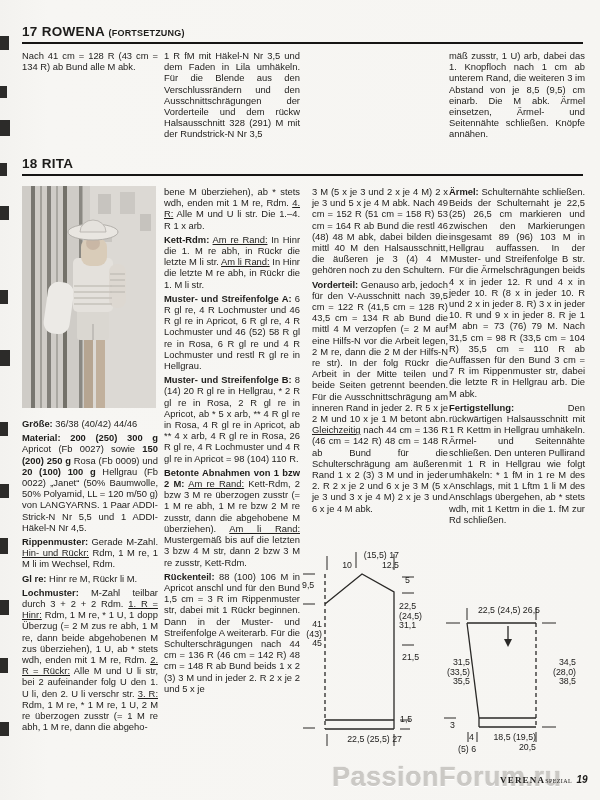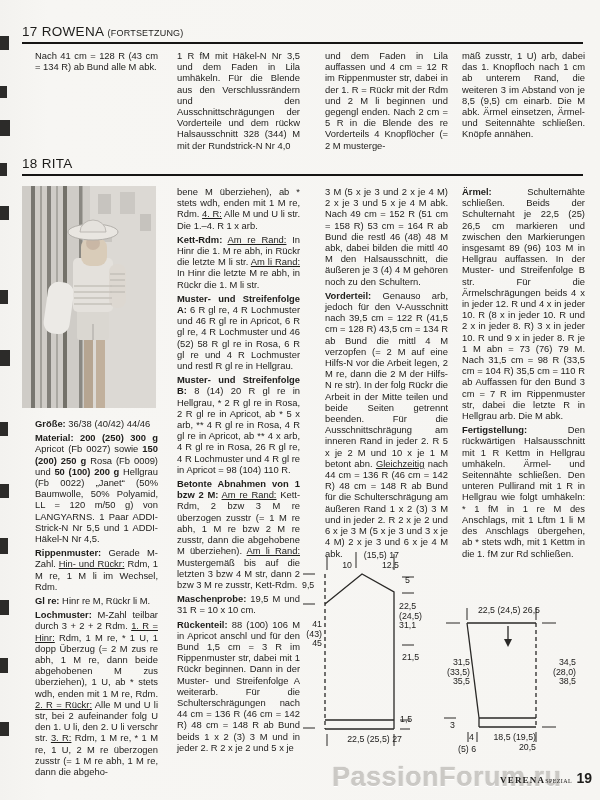--- a/index.html
+++ b/index.html
@@ -1,34 +1,34 @@
 <!DOCTYPE html>
 <html lang="de"><head>
 <meta charset="utf-8">
 <style>
   html,body{margin:0;padding:0;background:#e9e8e5;}
   .page{position:relative;width:600px;height:800px;background:#f6f5f2;overflow:hidden;
         font-family:"Liberation Sans",sans-serif;color:#1d1c1a;
         background-image:linear-gradient(90deg,#f3f2ef 0%,#f7f6f3 8%,#f6f5f2 100%);}
   .art{position:absolute;left:0;background:#2c2b29;}
-  .sec-head{position:absolute;left:22px;font-weight:normal;font-size:13.5px;letter-spacing:.3px;white-space:nowrap;}
+  .sec-head{position:absolute;left:22px;font-weight:bold;font-size:13.5px;letter-spacing:.3px;white-space:nowrap;}
   .sec-head .suffix{font-size:9px;letter-spacing:.2px;}
   .rule{position:absolute;left:22px;width:561px;height:2px;background:#161514;}
   .col{position:absolute;width:136px;font-size:9.4px;line-height:11.2px;text-align:justify;hyphens:auto;}
-  .col p{margin:0 0 3px 13px;}
+  .col p{margin:0 0 3px 0;}
   .col u{text-underline-offset:1px;}
   .photo{position:absolute;left:22px;top:186px;width:134px;height:222px;}
   .diagram{position:absolute;}
   .diagram svg{position:absolute;left:0;top:0;}
   .dim{position:absolute;font-size:8.8px;line-height:9.6px;white-space:pre-line;color:#232220;}
   .c{text-align:right;}
   .footer{position:absolute;left:500px;top:769px;width:85px;text-align:right;white-space:nowrap;}
   .brand{font-family:"Liberation Serif",serif;font-size:9px;letter-spacing:1.2px;font-weight:bold;}
   .edition{font-family:"Liberation Serif",serif;font-size:6px;letter-spacing:.4px;}
-  .pageno{font-size:14px;font-weight:bold;}
+  .pageno{font-size:10px;font-weight:bold;font-style:italic;}
   .watermark{position:absolute;left:284px;top:762px;font-size:27px;font-weight:bold;letter-spacing:.5px;
              color:#cbc9c5;text-shadow:0 1px 0 #fff,0 0 1px #a8a6a2;margin-left:48px;}
 </style>
 </head>
 <body>
 
 <div class="page">
 
   <div class="art" style="top:36px;height:14px;width:9px"></div>
   <div class="art" style="top:86px;height:12px;width:7px"></div>
@@ -48,24 +48,21 @@
     <span>17</span>
     <span>ROWENA</span>
     <span class="suffix">(FORTSETZUNG)</span>
   </div>
   <div class="rule" style="top:42px"></div>
 
   <div class="col" style="left:22px;top:50px">
       <p>Nach 41 cm = 128 R (43 cm = 134 R) ab Bund alle M abk.</p>
     </div>
   <div class="col" style="left:164px;top:50px">
-      <p>1 R fM mit Häkel-N Nr 3,5 und dem Faden in Lila umhäkeln. Für die Blende aus den Verschlussrändern und den Ausschnittschrägungen der Vorderteile und dem rückw Halsausschnitt 328 (344) M mit der Rundstrick-N Nr 4,0</p>
-    </div>
-  <div class="col" style="left:312px;top:50px">
-      <p>und dem Faden in Lila auffassen und 4 cm = 12 R im Rippenmuster str, dabei in der 1. R = Rückr mit der Rdm und 2 M li beginnen und gegengl enden. Nach 2 cm = 5 R in die Blende des re Vorderteils 4 Knopflöcher (= 2 M musterge-</p>
+      <p>1 R fM mit Häkel-N Nr 3,5 und dem Faden in Lila umhäkeln. Für die Blende aus den Verschlussrändern und den Ausschnittschrägungen der Vorderteile und dem rückw Halsausschnitt 328 (291) M mit der Rundstrick-N Nr 3,5</p>
     </div>
   <div class="col" style="left:449px;top:50px">
       <p>mäß zusstr, 1 U) arb, dabei das 1. Knopfloch nach 1 cm ab unterem Rand, die weiteren 3 im Abstand von je 8,5 (9,5) cm einarb. Die M abk. Ärmel einsetzen, Ärmel- und Seitennähte schließen. Knöpfe annähen.</p>
     </div>
 
   <div class="sec-head" style="top:156px">
     <span>18</span>
     <span>RITA</span>
   </div>
   <div class="rule" style="top:174px"></div>
@@ -103,32 +100,31 @@
       </g>
       <rect x="59" y="52" width="26" height="28" rx="9" fill="#d9ccb9"></rect>
       <circle cx="71" cy="57" r="7" fill="#c9b7a5"></circle>
       <ellipse cx="71" cy="46" rx="25" ry="8" fill="#e9e6e1" stroke="#b2afaa" stroke-width="1"></ellipse>
       <path d="M58 46 a13 12 0 0 1 26 0 z" fill="#e5e2dd" stroke="#b2afaa" stroke-width="0.8"></path>
     </svg>
   </div>
 
   <div class="col" style="left:22px;top:418px">
       <p><b>Größe:</b> 36/38 (40/42) 44/46</p>
-      <p><b>Material: 200 (250) 300 g</b> Apricot (Fb 0027) sowie <b>150 (200) 250 g</b> Rosa (Fb 0009) und <b>50 (100) 200 g</b> Hellgrau (Fb 0022) „Janet“ (50% Baumwolle, 50% Polyamid, LL = 120 m/50 g) von LANGYARNS. 1 Paar ADDI-Strick-N Nr 5,5 und 1 ADDI-Häkel-N Nr 4,5.</p>
+      <p><b>Material: 200 (250) 300 g</b> Apricot (Fb 0027) sowie <b>150 (200) 250 g</b> Rosa (Fb 0009) und <b>20 (100) 100 g</b> Hellgrau (Fb 0022) „Janet“ (50% Baumwolle, 50% Polyamid, LL = 120 m/50 g) von LANGYARNS. 1 Paar ADDI-Strick-N Nr 5,5 und 1 ADDI-Häkel-N Nr 4,5.</p>
       <p><b>Rippenmuster:</b> Gerade M-Zahl. <u>Hin- und Rückr:</u> Rdm, 1 M re, 1 M li im Wechsel, Rdm.</p>
       <p><b>Gl re:</b> Hinr re M, Rückr li M.</p>
       <p><b>Lochmuster:</b> M-Zahl teilbar durch 3 + 2 + 2 Rdm. <u>1. R = Hinr:</u> Rdm, 1 M re, * 1 U, 1 dopp Überzug (= 2 M zus re abh, 1 M re, dann beide abgehobenen M zus überziehen), 1 U, ab * stets wdh, enden mit 1 M re, Rdm. <u>2. R = Rückr:</u> Alle M und U li str, bei 2 aufeinander folg U den 1. U li, den 2. U li verschr str. <u>3. R:</u> Rdm, 1 M re, * 1 M re, 1 U, 2 M re überzogen zusstr (= 1 M re abh, 1 M re, dann die abgeho-</p>
     </div>
   <div class="col" style="left:164px;top:186px">
       <p>bene M überziehen), ab * stets wdh, enden mit 1 M re, Rdm. <u>4. R:</u> Alle M und U li str. Die 1.–4. R 1 x arb.</p>
       <p><b>Kett-Rdm:</b> <u>Am re Rand:</u> In Hinr die 1. M re abh, in Rückr die letzte M li str. <u>Am li Rand:</u> In Hinr die letzte M re abh, in Rückr die 1. M li str.</p>
       <p><b>Muster- und Streifenfolge A:</b> 6 R gl re, 4 R Lochmuster und 46 R gl re in Apricot, 6 R gl re, 4 R Lochmuster und 46 (52) 58 R gl re in Rosa, 6 R gl re und 4 R Lochmuster und restl R gl re in Hellgrau.</p>
       <p><b>Muster- und Streifenfolge B:</b> 8 (14) 20 R gl re in Hellgrau, * 2 R gl re in Rosa, 2 R gl re in Apricot, ab * 5 x arb, ** 4 R gl re in Rosa, 4 R gl re in Apricot, ab ** 4 x arb, 4 R gl re in Rosa, 26 R gl re, 4 R Lochmuster und 4 R gl re in Apricot = 98 (104) 110 R.</p>
       <p><b>Betonte Abnahmen von 1 bzw 2 M:</b> <u>Am re Rand:</u> Kett-Rdm, 2 bzw 3 M re überzogen zusstr (= 1 M re abh, 1 M re bzw 2 M re zusstr, dann die abgehobene M überziehen). <u>Am li Rand:</u> Mustergemäß bis auf die letzten 3 bzw 4 M str, dann 2 bzw 3 M re zusstr, Kett-Rdm.</p>
-      <p><b>Maschenprobe:</b> 19,5 M und 31 R = 10 x 10 cm.</p>
       <p><b>Rückenteil:</b> 88 (100) 106 M in Apricot anschl und für den Bund 1,5 cm = 3 R im Rippenmuster str, dabei mit 1 Rückr beginnen. Dann in der Muster- und Streifenfolge A weiterarb. Für die Schulterschrägungen nach 44 cm = 136 R (46 cm = 142 R) 48 cm = 148 R ab Bund beids 1 x 2 (3) 3 M und in jeder 2. R 2 x je 2 und 5 x je</p>
     </div>
   <div class="col" style="left:312px;top:186px">
       <p>3 M (5 x je 3 und 2 x je 4 M) 2 x je 3 und 5 x je 4 M abk. Nach 49 cm = 152 R (51 cm = 158 R) 53 cm = 164 R ab Bund die restl 46 (48) 48 M abk, dabei bilden die mittl 40 M den Halsausschnitt, die äußeren je 3 (4) 4 M gehören noch zu den Schultern.</p>
       <p><b>Vorderteil:</b> Genauso arb, jedoch für den V-Ausschnitt nach 39,5 cm = 122 R (41,5 cm = 128 R) 43,5 cm = 134 R ab Bund die mittl 4 M verzopfen (= 2 M auf eine Hilfs-N vor die Arbeit legen, 2 M re, dann die 2 M der Hilfs-N re str). In der folg Rückr die Arbeit in der Mitte teilen und beide Seiten getrennt beenden. Für die Ausschnittschrägung am inneren Rand in jeder 2. R 5 x je 2 M und 10 x je 1 M betont abn. <u>Gleichzeitig</u> nach 44 cm = 136 R (46 cm = 142 R) 48 cm = 148 R ab Bund für die Schulterschrägung am äußeren Rand 1 x 2 (3) 3 M und in jeder 2. R 2 x je 2 und 6 x je 3 M (5 x je 3 und 3 x je 4 M) 2 x je 3 und 6 x je 4 M abk.</p>
     </div>
   <div class="col" style="left:449px;top:186px">
       <p><b>Ärmel:</b> Schulternähte schließen. Beids der Schulternaht je 22,5 (25) 26,5 cm markieren und zwischen den Markierungen insgesamt 89 (96) 103 M in Hellgrau auffassen. In der Muster- und Streifenfolge B str. Für die Ärmelschrägungen beids 4 x in jeder 12. R und 4 x in jeder 10. R (8 x in jeder 10. R und 2 x in jeder 8. R) 3 x in jeder 10. R und 9 x in jeder 8. R je 1 M abn = 73 (76) 79 M. Nach 31,5 cm = 98 R (33,5 cm = 104 R) 35,5 cm = 110 R ab Auffassen für den Bund 3 cm = 7 R im Rippenmuster str, dabei die letzte R in Hellgrau arb. Die M abk.</p>
       <p><b>Fertigstellung:</b> Den rückwärtigen Halsausschnitt mit 1 R Kettm in Hellgrau umhäkeln. Ärmel- und Seitennähte schließen. Den unteren Pullirand mit 1 R in Hellgrau wie folgt umhäkeln: * 1 fM in 1 re M des Anschlags, mit 1 Lftm 1 li M des Anschlags übergehen, ab * stets wdh, mit 1 Kettm in die 1. fM zur Rd schließen.</p>
     </div>

